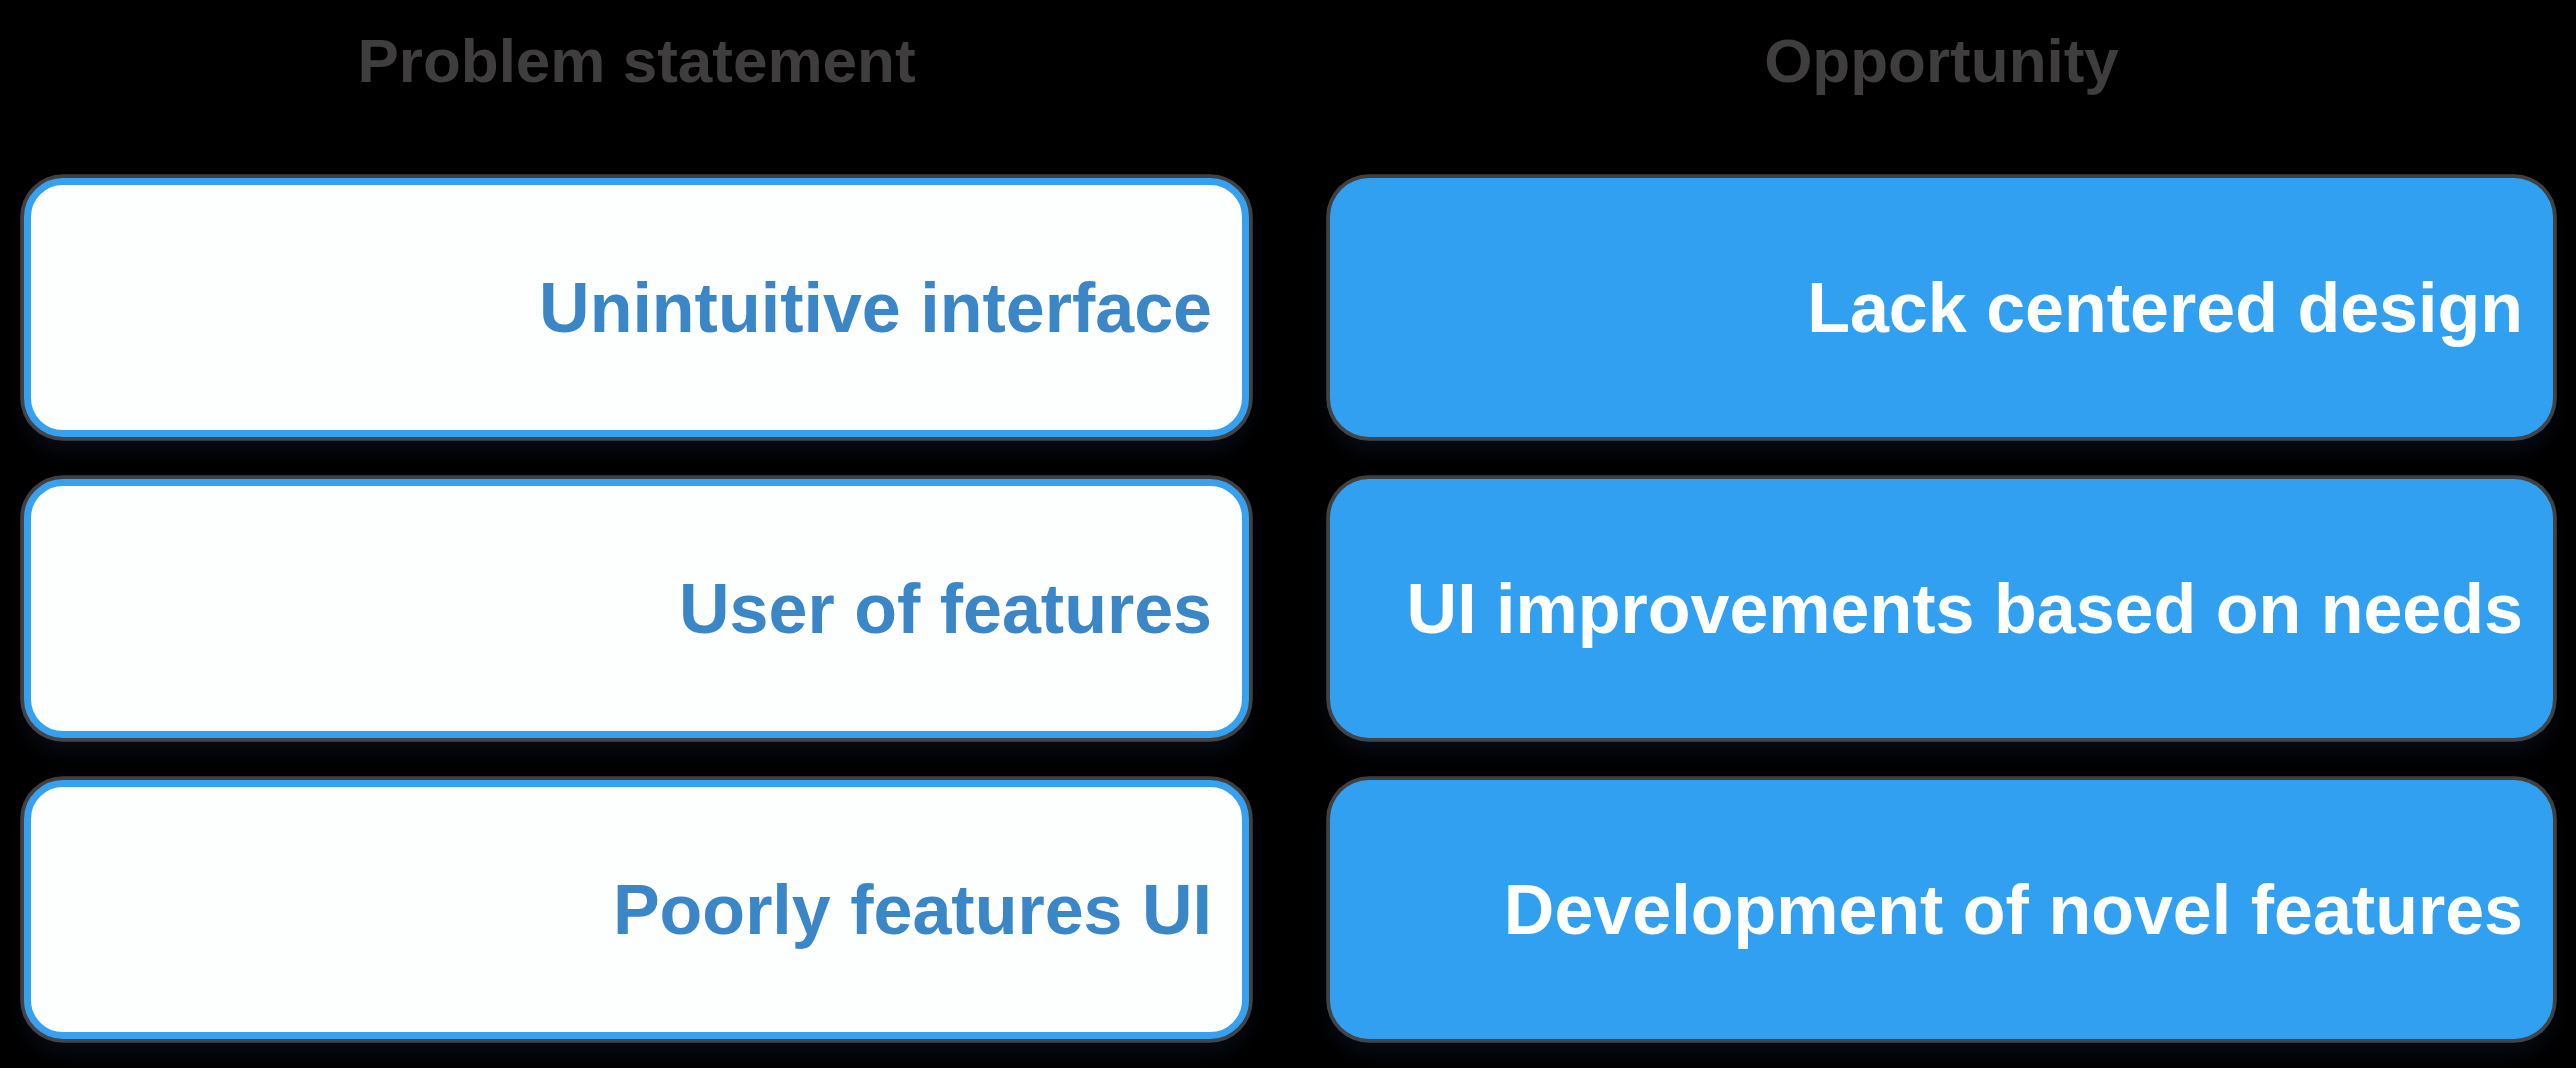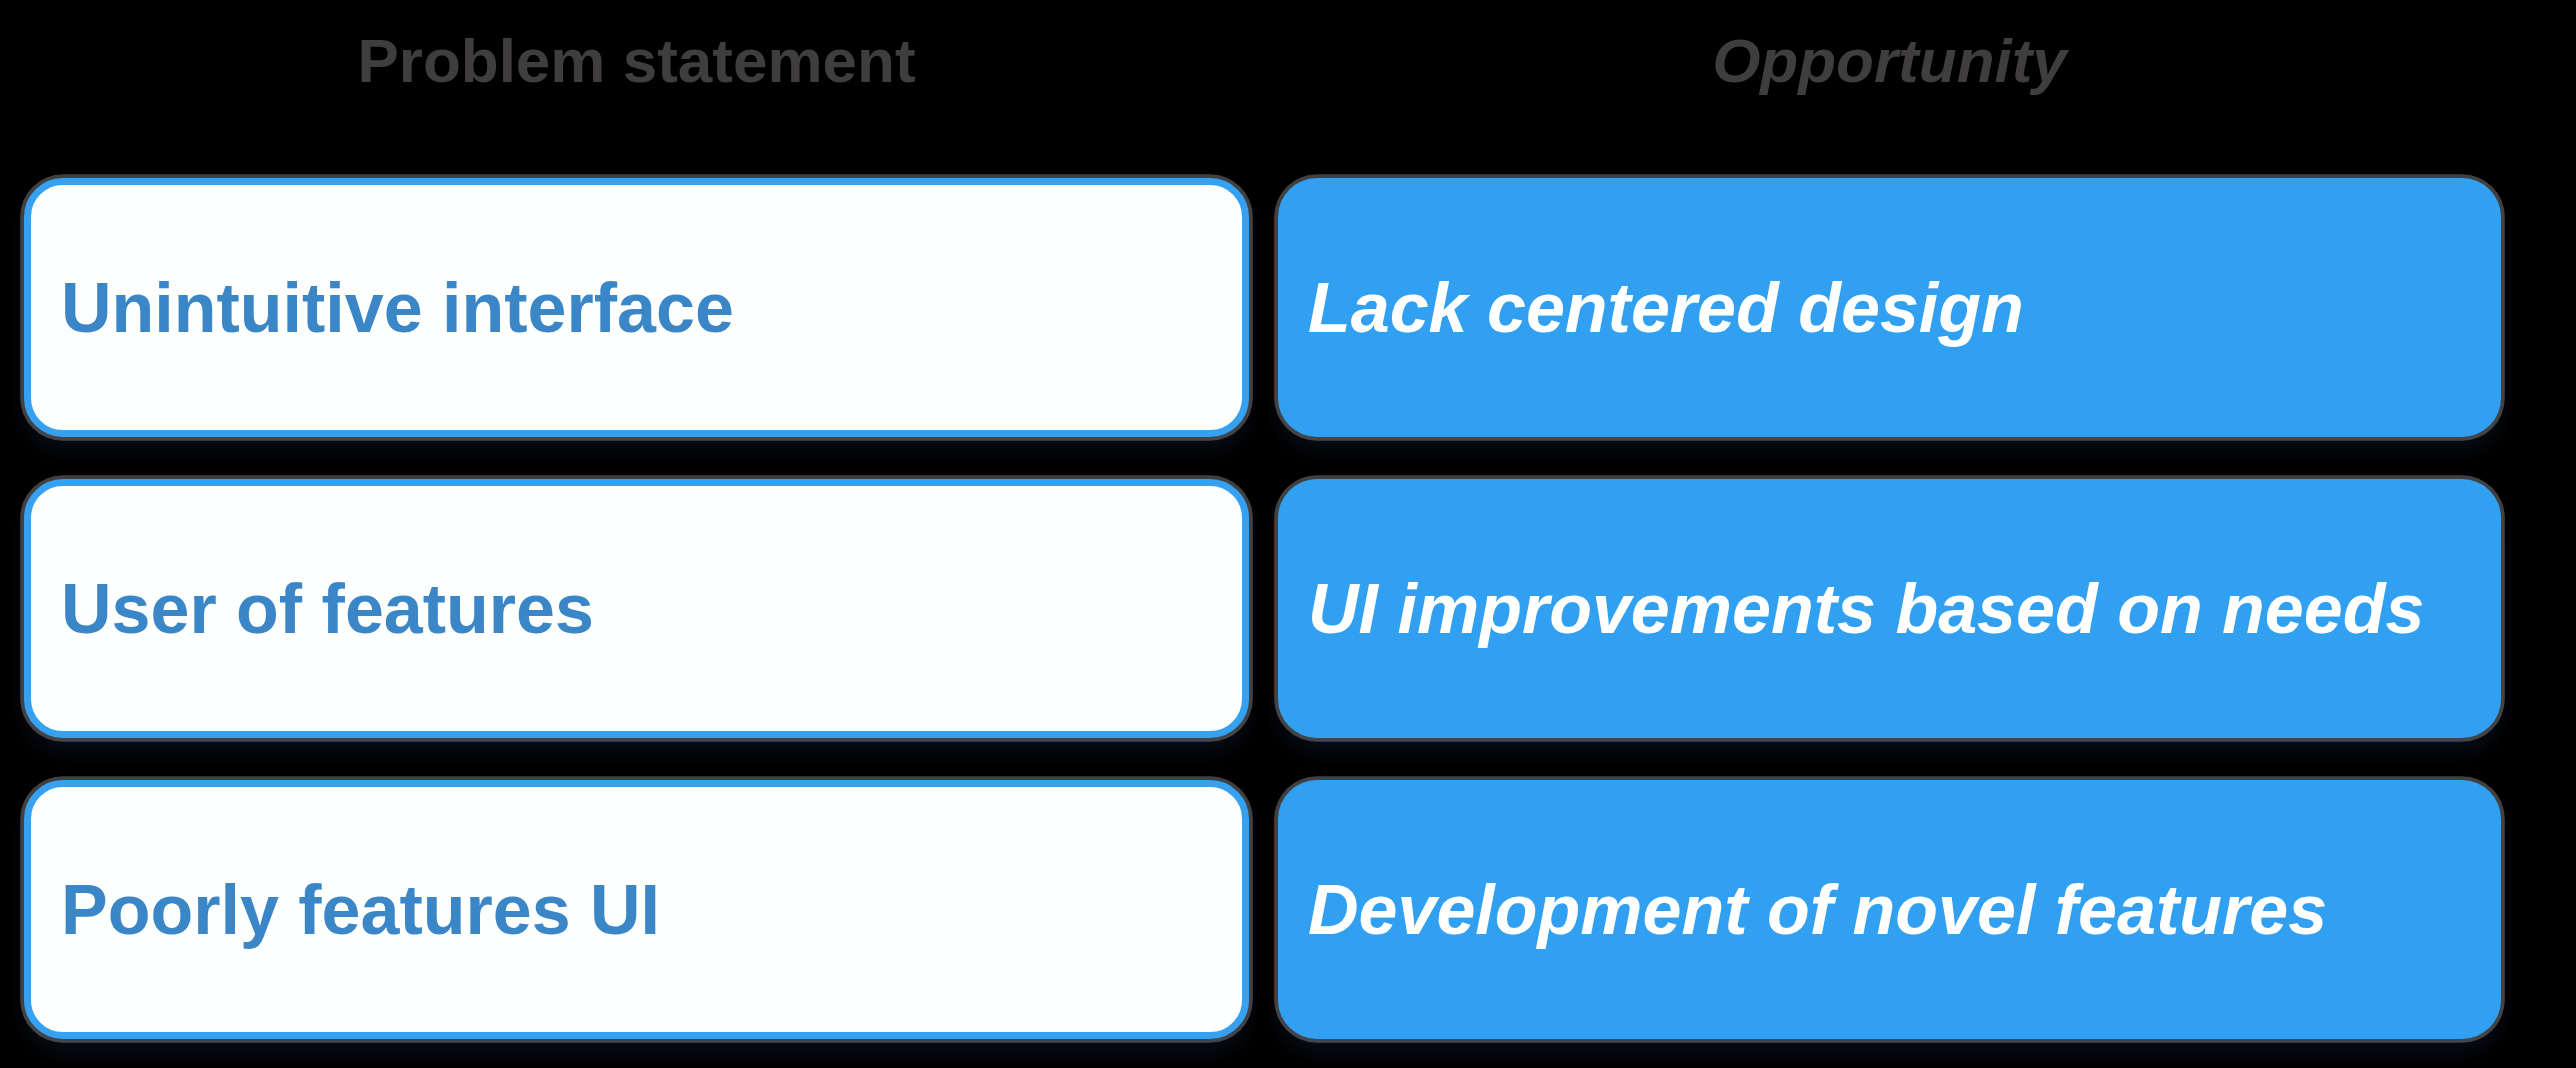--- a/index.html
+++ b/index.html
@@ -15,38 +15,38 @@
     font-family: "Liberation Sans", sans-serif;
     overflow: hidden;
   }
   .column {
     position: absolute;
     top: 0;
     display: flex;
     flex-direction: column;
   }
   .column.left  { left: 24px;  width: 1225px; }
-  .column.right { left: 1278px; width: 1223px; font-style: italic; }
+  .column.right { left: 1330px; width: 1223px; }
   .column-header {
     margin-top: 23px;
     height: 76px;
     line-height: 76px;
     text-align: center;
     font-size: 62px;
     font-weight: bold;
     color: var(--header-text, #3F3D3E);
     letter-spacing: 0px;
   }
   .card {
     box-sizing: border-box;
     height: 259px;
     border-radius: 39px;
     display: flex;
     align-items: center;
-    justify-content: flex-start;
+    justify-content: flex-end;
     text-align: center;
     font-weight: bold;
     font-size: 70px;
     margin-top: 42px;
     padding: 12px 30px;
     box-shadow: 0 0 0 3.8px rgba(128, 128, 128, 0.5),
                 0 13.6px 19.7px rgba(10, 13, 24, 0.9);
   }
   .card.first { margin-top: 79px; }
   .card.problem {

